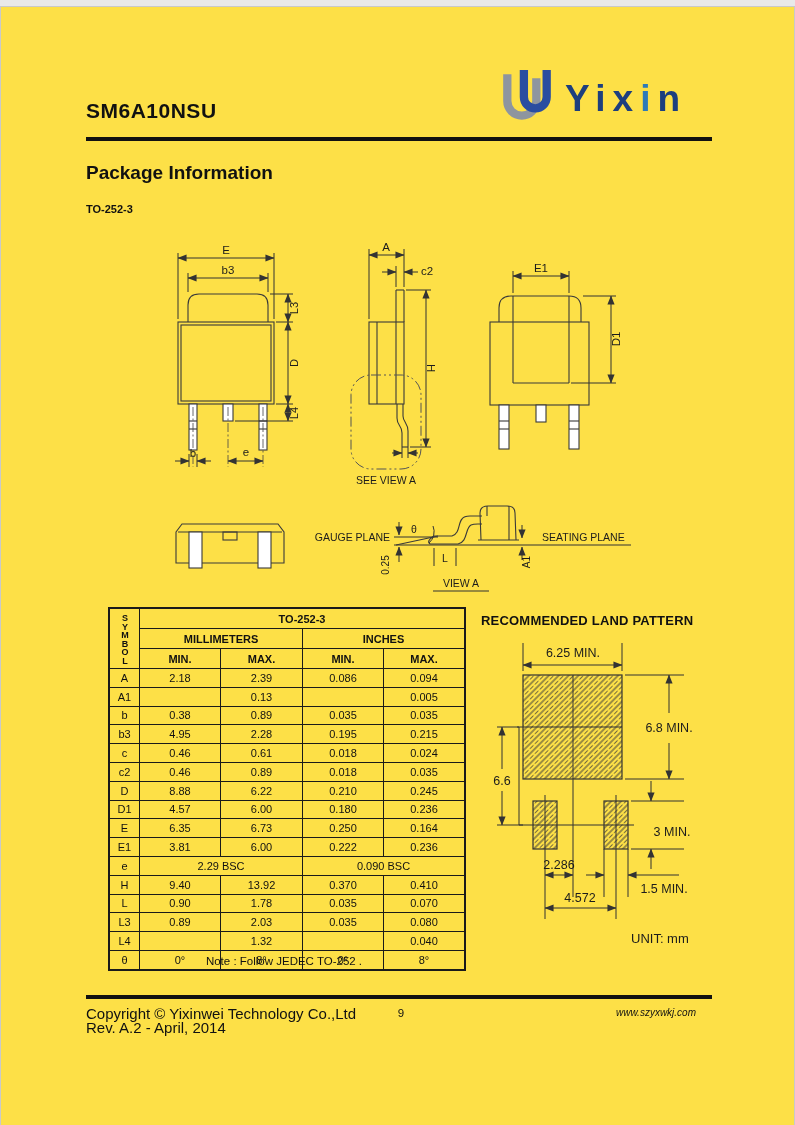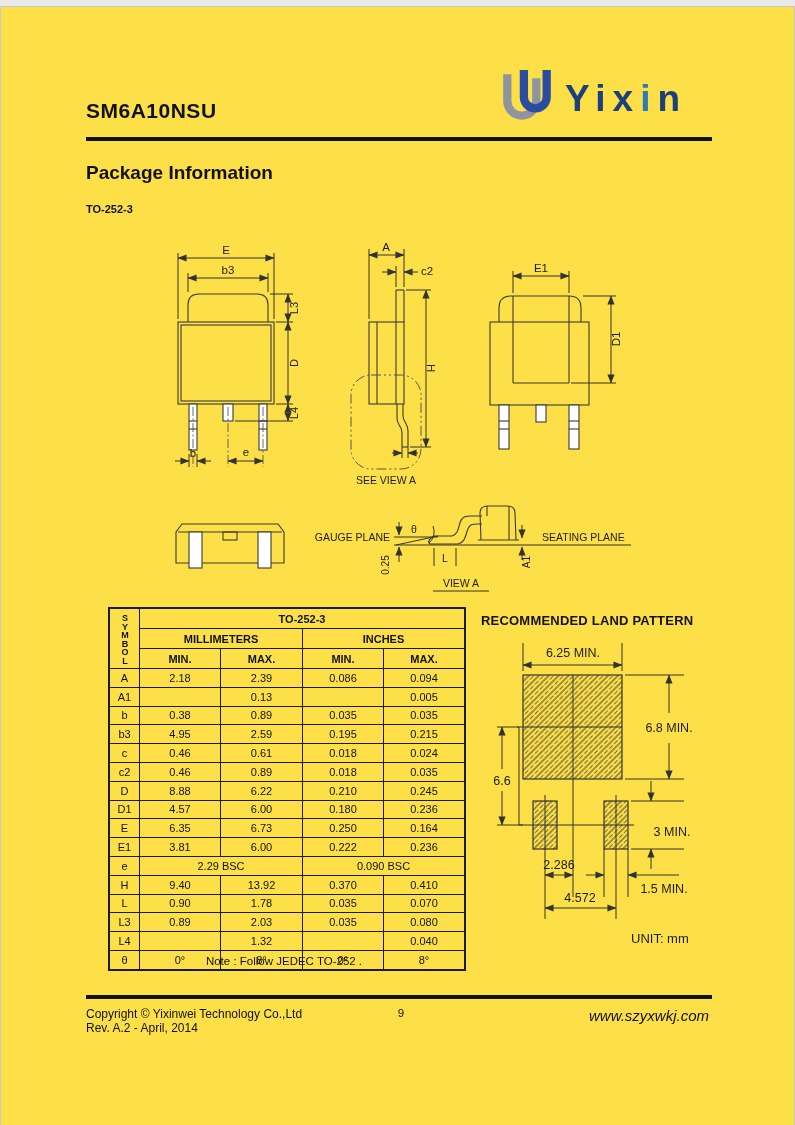--- a/index.html
+++ b/index.html
@@ -21,23 +21,23 @@
   table.dims td,table.dims th{border:1px solid #1a1a1a;text-align:center;vertical-align:middle;
       font-size:11px;padding:0;height:17.8px;overflow:hidden;}
   table.dims{border:2px solid #1a1a1a;}
   table.dims th{font-weight:bold;height:19px;}
   .c-sym{width:29px;} .c-n{width:80px;} .c-n2{width:81px;}
   .vert{writing-mode:vertical-rl;text-orientation:upright;font-size:9px;font-weight:bold;
         letter-spacing:-1.5px;line-height:1;margin:0 auto;}
   .note{left:107px;top:948px;width:352px;text-align:center;font-size:11.5px;}
   
   .rule-bot{left:85px;top:988px;width:626px;height:4px;background:#111;}
-  .foot-left{left:85px;top:1000px;font-size:12px;line-height:14px;}
+  .foot-left{left:85px;top:1000px;font-size:15px;line-height:14px;}
   .foot-page{left:330px;top:1000px;width:140px;text-align:center;font-size:11.5px;}
-  .foot-site{right:85px;top:1000px;font-size:15px;font-style:italic;}
+  .foot-site{right:98px;top:1000px;font-size:10px;font-style:italic;}
   svg text{font-family:"Liberation Sans",sans-serif;fill:#1c1c1c;}
   .ol{stroke:#3a3a3a;stroke-width:1.1;fill:none;}
   .olw{stroke:#3a3a3a;stroke-width:1.1;fill:#fff;}
   .dim{stroke:#333;stroke-width:1;fill:none;}
   .cl{stroke:#444;stroke-width:.8;fill:none;stroke-dasharray:9 2.5 2 2.5;}
   .bal{stroke:#555;stroke-width:1;fill:none;stroke-dasharray:10 3 2 3 2 3;}
 </style>
 </head>
 <body>
 
@@ -260,21 +260,21 @@
       <tr>
             <td>b</td>
             <td>0.38</td>
             <td>0.89</td>
             <td>0.035</td>
             <td>0.035</td>
           </tr>
       <tr>
             <td>b3</td>
             <td>4.95</td>
-            <td>2.59</td>
+            <td>2.28</td>
             <td>0.195</td>
             <td>0.215</td>
           </tr>
       <tr>
             <td>c</td>
             <td>0.46</td>
             <td>0.61</td>
             <td>0.018</td>
             <td>0.024</td>
           </tr>

